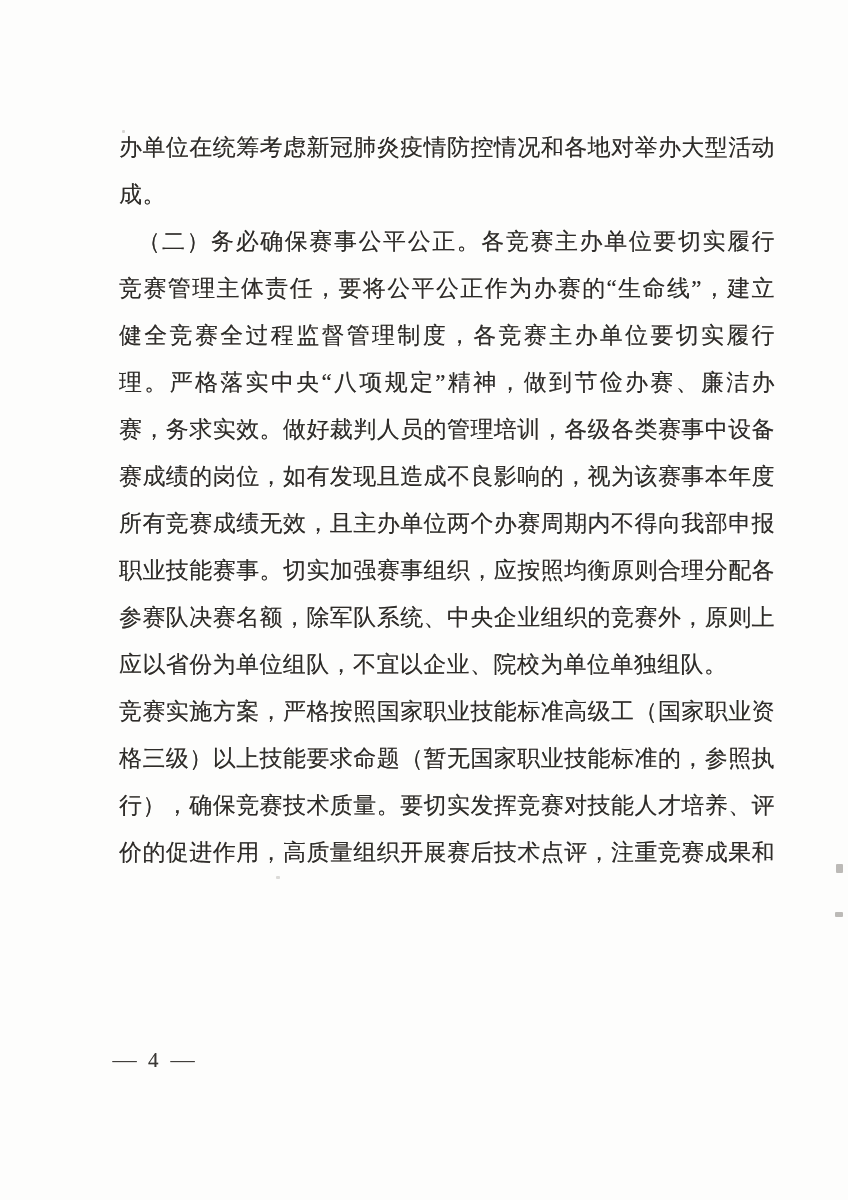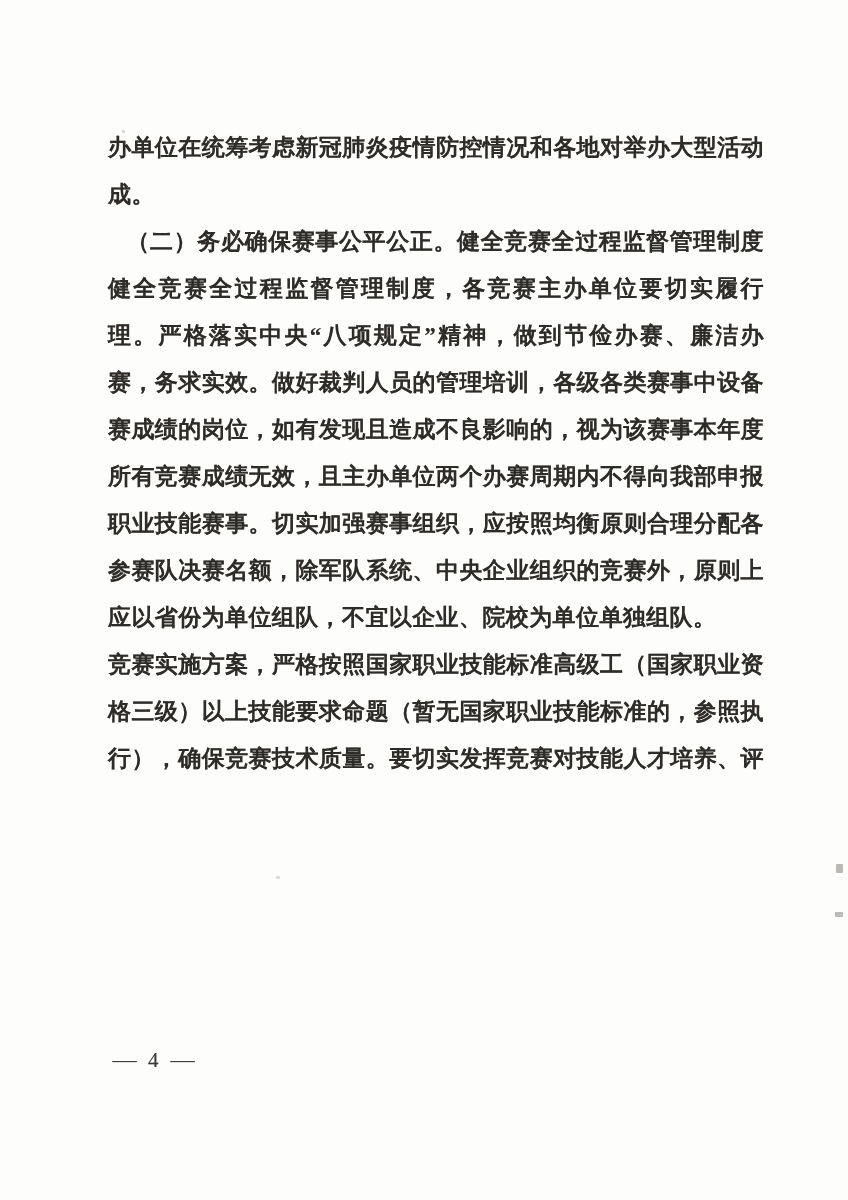--- a/index.html
+++ b/index.html
@@ -13,27 +13,26 @@
     overflow:hidden;
     font-family:"Liberation Serif","DejaVu Serif",serif;
   }
   .page{
     position:relative;
     width:848px;height:1200px;
     background:var(--paper);
   }
   .text-block{
     position:absolute;
-    left:108px;top:124px;
+    left:119px;top:124px;
     width:656px;
     color:var(--ink);
     font-size:23px;
     letter-spacing:0.4px;
     text-shadow:0 0 0.5px rgba(70,64,58,0.55);
-    font-weight:bold;
   }
   .paragraph{margin:0;padding:0;}
   .line{
     height:47px;
     line-height:47px;
     white-space:nowrap;
     text-align:justify;
     text-align-last:justify;
     overflow:visible;
   }
@@ -72,34 +71,36 @@
 <body>
 
 <div class="page">
 
   <div class="text-block">
       <div class="paragraph">
         <div class="line">办单位在统筹考虑新冠肺炎疫情防控情况和各地对举办大型活动</div>
         <div class="line endline">成。</div>
       </div>
       <div class="paragraph">
-        <div class="line indent">（二）务必确保赛事公平公正。健全竞赛全过程监督管理制度</div>
+        <div class="line indent">（二）务必确保赛事公平公正。各竞赛主办单位要切实履行</div>
+        <div class="line">竞赛管理主体责任，要将公平公正作为办赛的“生命线”，建立</div>
         <div class="line">健全竞赛全过程监督管理制度，各竞赛主办单位要切实履行</div>
         <div class="line">理。严格落实中央“八项规定”精神，做到节俭办赛、廉洁办</div>
         <div class="line">赛，务求实效。做好裁判人员的管理培训，各级各类赛事中设备</div>
         <div class="line">赛成绩的岗位，如有发现且造成不良影响的，视为该赛事本年度</div>
         <div class="line">所有竞赛成绩无效，且主办单位两个办赛周期内不得向我部申报</div>
         <div class="line">职业技能赛事。切实加强赛事组织，应按照均衡原则合理分配各</div>
         <div class="line">参赛队决赛名额，除军队系统、中央企业组织的竞赛外，原则上</div>
         <div class="line endline">应以省份为单位组队，不宜以企业、院校为单位单独组队。</div>
       </div>
       <div class="paragraph">
         <div class="line">竞赛实施方案，严格按照国家职业技能标准高级工（国家职业资</div>
         <div class="line">格三级）以上技能要求命题（暂无国家职业技能标准的，参照执</div>
         <div class="line">行），确保竞赛技术质量。要切实发挥竞赛对技能人才培养、评</div>
+        <div class="line">价的促进作用，高质量组织开展赛后技术点评，注重竞赛成果和</div>
       </div>
     </div>
 
   <div class="page-footer">
     <span class="dash">—</span>
     <span>4</span>
     <span class="dash">—</span>
   </div>
 
   <div class="speck s1"></div>

